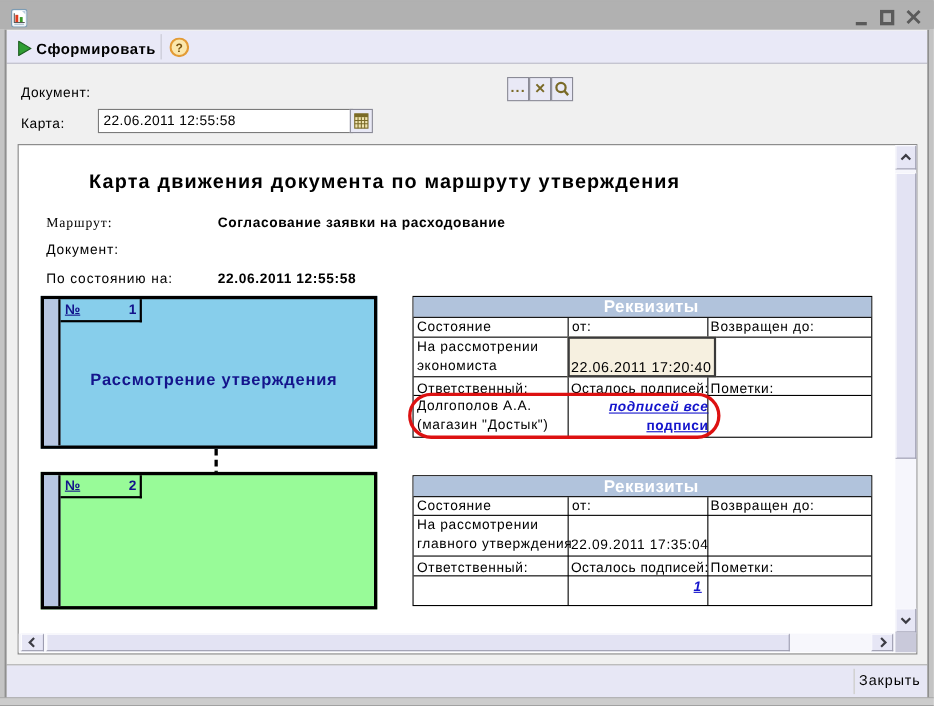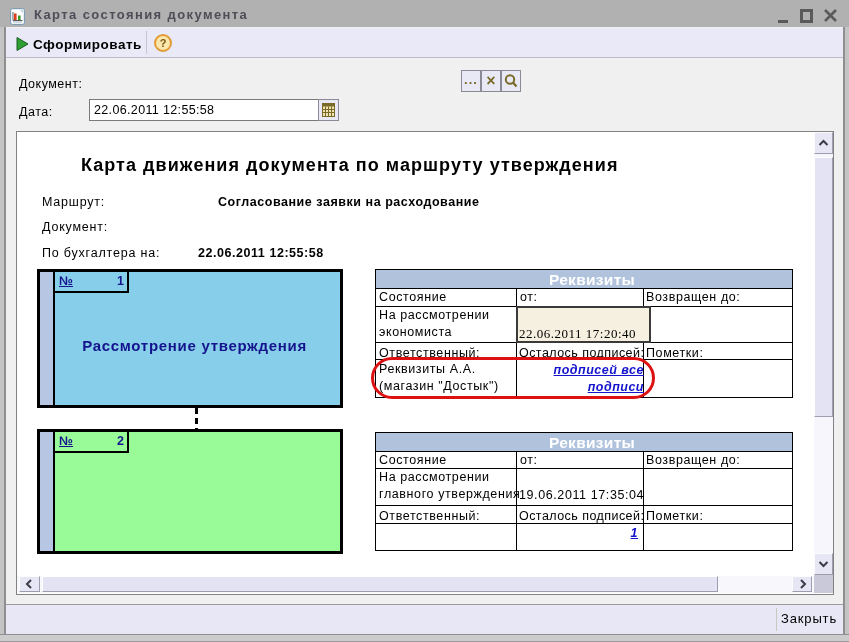--- a/index.html
+++ b/index.html
@@ -18,21 +18,20 @@
 
   <svg class="abs" style="left:10px;top:8px;" width="15" height="17" viewBox="0 0 15 17">
     <rect x="0.5" y="0.5" width="14" height="16" rx="2" fill="#e8f0f6" stroke="#7d9cb4"></rect>
     <rect x="2" y="2" width="11" height="13" fill="#ffffff"></rect>
     <path d="M10 2 L13 2 L13 5 Z" fill="#b9cede"></path>
     <rect x="4" y="5.5" width="2.6" height="6.5" fill="#e03c20"></rect>
     <rect x="8" y="7.5" width="2.6" height="4.5" fill="#3a9a28"></rect>
     <path d="M3 4 L3 12.5 L12.5 12.5" stroke="#5a5a5a" stroke-width="1" fill="none"></path>
     <rect x="3" y="13.5" width="9" height="1" fill="#9db4c6"></rect>
   </svg>
-  <div class="abs nw" style="left:34px;top:7px;font-size:13px;font-weight:bold;color:#4e4e58;letter-spacing:1.4px;">Карта состояния документа</div>
 
   <div class="abs" style="left:778px;top:20px;width:10px;height:3px;background:#5a5a5a;"></div>
   <div class="abs" style="left:800px;top:9px;width:7px;height:8px;border:3px solid #5a5a5a;"></div>
   <svg class="abs" style="left:823px;top:8px;" width="15" height="15" viewBox="0 0 15 15">
     <path d="M2 2 L13 13 M13 2 L2 13" stroke="#5a5a5a" stroke-width="2.6"></path>
   </svg>
 
   <div class="abs" style="left:6px;top:28px;width:837px;height:29px;background:#e9e9f7;border-bottom:1px solid #bcbcc8;"></div>
   <svg class="abs" style="left:16px;top:37px;" width="13" height="14" viewBox="0 0 13 14">
     <path d="M1 0.5 L12 7 L1 13.5 Z" fill="#2f9e33" stroke="#1c5c20" stroke-width="1"></path>
@@ -46,37 +45,37 @@
 
   <div class="abs nw" style="left:19px;top:77px;font-size:12.5px;color:#000;letter-spacing:0.5px;">Документ:</div>
   <div class="abs" style="left:461px;top:70px;width:18px;height:20px;background:#e9e9f6;border:1px solid #8a8a96;color:#7a6a28;font-size:13px;font-weight:bold;text-align:center;line-height:17px;letter-spacing:1px;">...</div>
   <div class="abs" style="left:481px;top:70px;width:18px;height:20px;background:#e9e9f6;border:1px solid #8a8a96;color:#7a6a28;font-size:16px;font-weight:bold;text-align:center;line-height:19px;">×</div>
   <div class="abs" style="left:501px;top:70px;width:18px;height:20px;background:#e9e9f6;border:1px solid #8a8a96;">
     <svg width="18" height="20" viewBox="0 0 18 20">
         <circle cx="8" cy="8.5" r="4.2" fill="none" stroke="#7a6a28" stroke-width="2"></circle>
         <path d="M11 11.5 L14.5 15.5" stroke="#7a6a28" stroke-width="2.2"></path>
       </svg>
   </div>
-  <div class="abs nw" style="left:19px;top:105px;font-size:12.5px;color:#000;letter-spacing:0.5px;">Дата:</div>
+  <div class="abs nw" style="left:19px;top:105px;font-size:12.5px;color:#000;letter-spacing:0.5px;">Карта:</div>
   <div class="abs nw" style="left:89px;top:99px;width:226px;height:20px;background:#fff;border:1px solid #7a7a7a;font-size:12.5px;line-height:20px;padding-left:4px;letter-spacing:0.35px;">22.06.2011 12:55:58</div>
   <div class="abs" style="left:318px;top:99px;width:19px;height:20px;background:#e9e9f6;border:1px solid #8a8a96;">
     <svg width="19" height="20" viewBox="0 0 19 20">
       <rect x="3.5" y="3.5" width="12" height="13" fill="#efe3b0" stroke="#7a6a28"></rect>
       <rect x="3.5" y="3.5" width="12" height="3" fill="#7a6a28"></rect>
       <path d="M3.5 9.5 H15.5 M3.5 12.5 H15.5 M6.5 6.5 V16.5 M9.5 6.5 V16.5 M12.5 6.5 V16.5" stroke="#7a6a28" stroke-width="1"></path>
     </svg>
   </div>
 
   <div class="abs" style="left:16px;top:131px;width:816px;height:462px;border:1px solid #828282;background:#fff;"></div>
 
   <div class="abs nw" style="left:81px;top:155px;font-size:18px;font-weight:bold;color:#000;letter-spacing:1.05px;">Карта движения документа по маршруту утверждения</div>
-  <div class="abs nw" style="left:42px;top:195px;font-size:12.5px;letter-spacing:0.8px;">Маршрут:</div>
-  <div class="abs nw" style="left:198px;top:195px;font-size:12.5px;font-weight:bold;letter-spacing:0.55px;margin-left:20px;">Согласование заявки на расходование</div>
+  <div class="abs nw" style="left:42px;top:195px;font-size:12.5px;letter-spacing:0.8px;font-family:Liberation Serif, serif;">Маршрут:</div>
+  <div class="abs nw" style="left:198px;top:195px;font-size:12.5px;font-weight:bold;letter-spacing:0.55px;">Согласование заявки на расходование</div>
   <div class="abs nw" style="left:42px;top:220px;font-size:12.5px;letter-spacing:0.8px;">Документ:</div>
-  <div class="abs nw" style="left:42px;top:246px;font-size:12.5px;letter-spacing:0.8px;">По бухгалтера на:</div>
+  <div class="abs nw" style="left:42px;top:246px;font-size:12.5px;letter-spacing:0.8px;">По состоянию на:</div>
   <div class="abs nw" style="left:198px;top:246px;font-size:12.5px;font-weight:bold;letter-spacing:0.55px;">22.06.2011 12:55:58</div>
 
   <div class="abs" style="left:37px;top:269px;width:300px;height:133px;background:#87ceeb;border:3px solid #000;"></div>
   <div class="abs" style="left:40px;top:272px;width:13px;height:133px;background:#b7c6e2;border-right:2px solid #000;"></div>
   <div class="abs" style="left:55px;top:272px;width:72px;height:19px;border-right:2px solid #000;border-bottom:2px solid #000;"></div>
   <div class="abs nw" style="left:59px;top:274px;font-size:12.5px;font-weight:bold;color:#14148c;text-decoration:underline;">№</div>
   <div class="abs nw" style="left:117px;top:274px;font-size:12.5px;font-weight:bold;color:#14148c;">1</div>
   <div class="abs nw" style="left:55px;top:337px;width:279px;text-align:center;font-size:15px;font-weight:bold;color:#14148c;letter-spacing:0.7px;">Рассмотрение утверждения</div>
 
   <svg class="abs" style="left:194px;top:408px;" width="5" height="24" viewBox="0 0 5 24">
@@ -97,44 +96,44 @@
   <div class="abs" style="left:376px;top:342px;width:416px;height:1px;background:#000;"></div>
   <div class="abs" style="left:376px;top:359px;width:416px;height:1px;background:#000;"></div>
   <div class="abs" style="left:516px;top:289px;width:1px;height:108px;background:#000;"></div>
   <div class="abs" style="left:643px;top:289px;width:1px;height:108px;background:#000;"></div>
   <div class="abs nw" style="left:379px;top:290px;font-size:12.5px;letter-spacing:0.6px;">Состояние</div>
   <div class="abs nw" style="left:520px;top:290px;font-size:12.5px;letter-spacing:0.6px;">от:</div>
   <div class="abs nw" style="left:646px;top:290px;font-size:12.5px;letter-spacing:0.6px;">Возвращен до:</div>
   <div class="abs nw" style="left:379px;top:308px;font-size:12.5px;letter-spacing:0.6px;">На рассмотрении</div>
   <div class="abs nw" style="left:379px;top:325px;font-size:12.5px;letter-spacing:0.6px;">экономиста</div>
   <div class="abs" style="left:516px;top:306px;width:135px;height:37px;border:2px solid #3a3a3a;background:#f6f0e0;box-sizing:border-box;"></div>
-  <div class="abs nw" style="left:519px;top:326px;font-size:13px;letter-spacing:0.5px;font-family:Liberation Serif, serif;">22.06.2011 17:20:40</div>
+  <div class="abs nw" style="left:519px;top:326px;font-size:13px;letter-spacing:0.5px;">22.06.2011 17:20:40</div>
   <div class="abs nw" style="left:379px;top:346px;font-size:12.5px;letter-spacing:0.6px;">Ответственный:</div>
   <div class="abs nw" style="left:519px;top:346px;font-size:12.5px;letter-spacing:0.45px;">Осталось подписей:</div>
   <div class="abs nw" style="left:646px;top:346px;font-size:12.5px;letter-spacing:0.6px;">Пометки:</div>
-  <div class="abs nw" style="left:379px;top:362px;font-size:12.5px;letter-spacing:0.6px;">Реквизиты А.А.</div>
+  <div class="abs nw" style="left:379px;top:362px;font-size:12.5px;letter-spacing:0.6px;">Долгополов А.А.</div>
   <div class="abs nw" style="left:379px;top:379px;font-size:12.5px;letter-spacing:0.6px;">(магазин "Достык")</div>
   <div class="abs nw" style="left:516px;top:363px;width:128px;letter-spacing:0.5px;text-align:right;font-size:12.5px;font-weight:bold;font-style:italic;color:#1414cc;text-decoration:underline;">подписей все</div>
-  <div class="abs nw" style="left:516px;top:380px;width:128px;letter-spacing:0.5px;text-align:right;font-size:12.5px;font-weight:bold;font-style:italic;color:#1414cc;text-decoration:underline;">подписи</div>
+  <div class="abs nw" style="left:516px;top:380px;width:128px;letter-spacing:0.5px;text-align:right;font-size:12.5px;font-weight:bold;color:#1414cc;text-decoration:underline;">подписи</div>
 
   <div class="abs" style="left:375px;top:432px;width:418px;height:119px;border:1px solid #000;box-sizing:border-box;background:#fff;"></div>
   <div class="abs" style="left:376px;top:433px;width:416px;height:18px;background:#b1c3dc;"></div>
   <div class="abs nw" style="left:384px;top:434px;width:416px;text-align:center;font-size:15.5px;font-weight:bold;color:#fff;letter-spacing:0.3px;">Реквизиты</div>
   <div class="abs" style="left:376px;top:451px;width:416px;height:1px;background:#000;"></div>
   <div class="abs" style="left:376px;top:468px;width:416px;height:1px;background:#000;"></div>
   <div class="abs" style="left:376px;top:505px;width:416px;height:1px;background:#000;"></div>
   <div class="abs" style="left:376px;top:523px;width:416px;height:1px;background:#000;"></div>
   <div class="abs" style="left:516px;top:452px;width:1px;height:98px;background:#000;"></div>
   <div class="abs" style="left:643px;top:452px;width:1px;height:98px;background:#000;"></div>
   <div class="abs nw" style="left:379px;top:453px;font-size:12.5px;letter-spacing:0.6px;">Состояние</div>
   <div class="abs nw" style="left:520px;top:453px;font-size:12.5px;letter-spacing:0.6px;">от:</div>
   <div class="abs nw" style="left:646px;top:453px;font-size:12.5px;letter-spacing:0.6px;">Возвращен до:</div>
   <div class="abs nw" style="left:379px;top:470px;font-size:12.5px;letter-spacing:0.6px;">На рассмотрении</div>
   <div class="abs nw" style="left:379px;top:487px;font-size:12.5px;letter-spacing:0.6px;">главного утверждения</div>
-  <div class="abs nw" style="left:519px;top:488px;font-size:12.5px;letter-spacing:0.6px;">19.06.2011 17:35:04</div>
+  <div class="abs nw" style="left:519px;top:488px;font-size:12.5px;letter-spacing:0.6px;">22.09.2011 17:35:04</div>
   <div class="abs nw" style="left:379px;top:509px;font-size:12.5px;letter-spacing:0.6px;">Ответственный:</div>
   <div class="abs nw" style="left:519px;top:509px;font-size:12.5px;letter-spacing:0.45px;">Осталось подписей:</div>
   <div class="abs nw" style="left:646px;top:509px;font-size:12.5px;letter-spacing:0.6px;">Пометки:</div>
   <div class="abs nw" style="left:516px;top:526px;width:122px;letter-spacing:0.5px;text-align:right;font-size:12.5px;font-weight:bold;font-style:italic;color:#1414cc;text-decoration:underline;">1</div>
 
   <div class="abs" style="left:371px;top:357px;width:278px;height:36px;border:3px solid #dd1111;border-radius:21px;"></div>
 
   <div class="abs" style="left:814px;top:132px;width:19px;height:444px;background:#f6f6fc;"></div>
   <div class="abs" style="left:814px;top:132px;width:17px;height:20px;background:#e6e6f5;border:1px solid;border-color:#fcfcfe #9d9db0 #9d9db0 #fcfcfe;">
     <svg width="17" height="20" viewBox="0 0 17 20">

